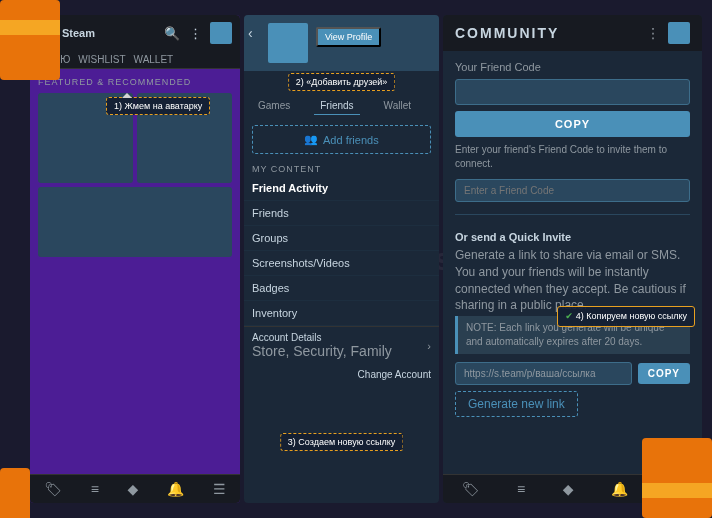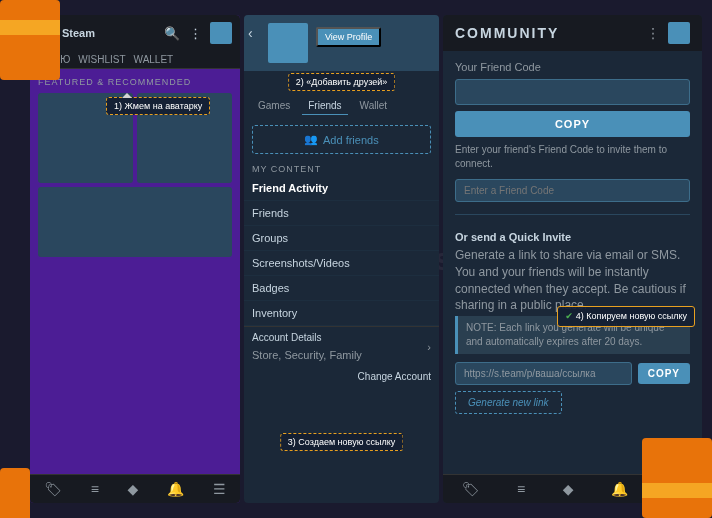--- a/index.html
+++ b/index.html
@@ -231,21 +231,21 @@
       font-size: 9px;
       padding: 3px 7px;
       border-radius: 2px;
       cursor: pointer;
       margin-top: 4px;
     }
 
     .profile-tabs {
       display: flex;
       padding: 4px 8px;
-      gap: 6px;
+      gap: 18px;
       background: #1b2838;
     }
     .ptab {
       color: #8f98a0;
       font-size: 10px;
       padding: 3px 6px;
       cursor: pointer;
     }
     .ptab.active {
       color: #c7d5e0;
@@ -298,22 +298,21 @@
       border-top: 1px solid #333;
       cursor: pointer;
     }
     .account-item-left { }
     .account-item-title {
       color: #c7d5e0;
       font-size: 10px;
     }
     .account-item-sub {
       color: #8f98a0;
-      font-size: 11px;
-      margin-top: 6px;
+      font-size: 14px;
     }
     .account-arrow { color: #8f98a0; font-size: 11px; }
 
     .change-account {
       padding: 5px 8px;
       color: #c7d5e0;
       font-size: 10px;
       cursor: pointer;
       text-align: right;
     }
@@ -468,25 +467,24 @@
       border: none;
       border-radius: 3px;
       cursor: pointer;
       letter-spacing: 1px;
     }
 
     .generate-link-btn {
       background: transparent;
       border: 1px dashed #4a90b8;
       color: #4a90b8;
-      font-size: 10px;
+      font-size: 12px;
       padding: 5px 12px;
       border-radius: 3px;
       cursor: pointer;
-      font-style: italic;
     }
 
     .community-bottom-nav {
       background: #171a21;
       display: flex;
       justify-content: space-around;
       padding: 6px 0;
       border-top: 1px solid #333;
     }
     .cnav-icon {

